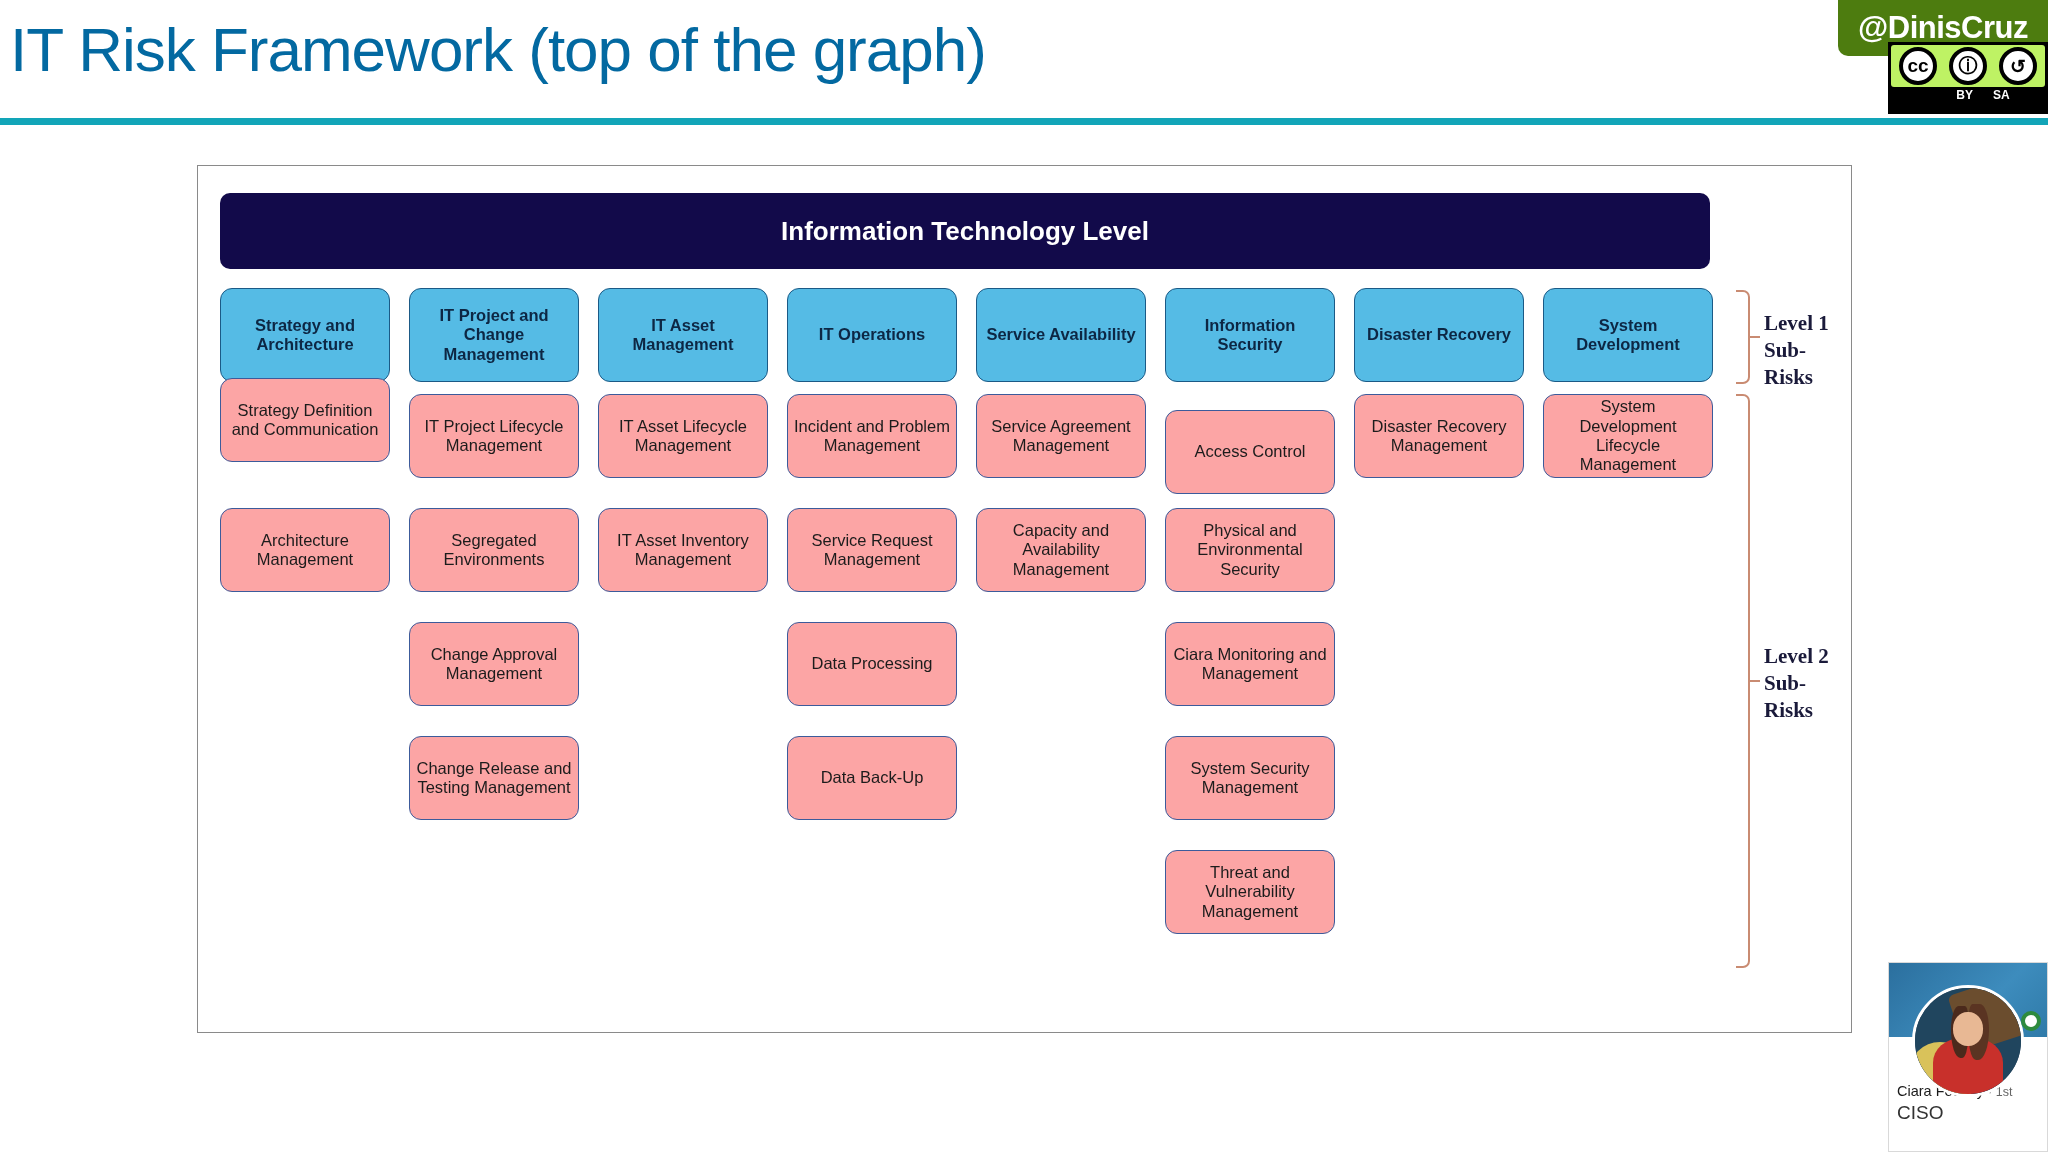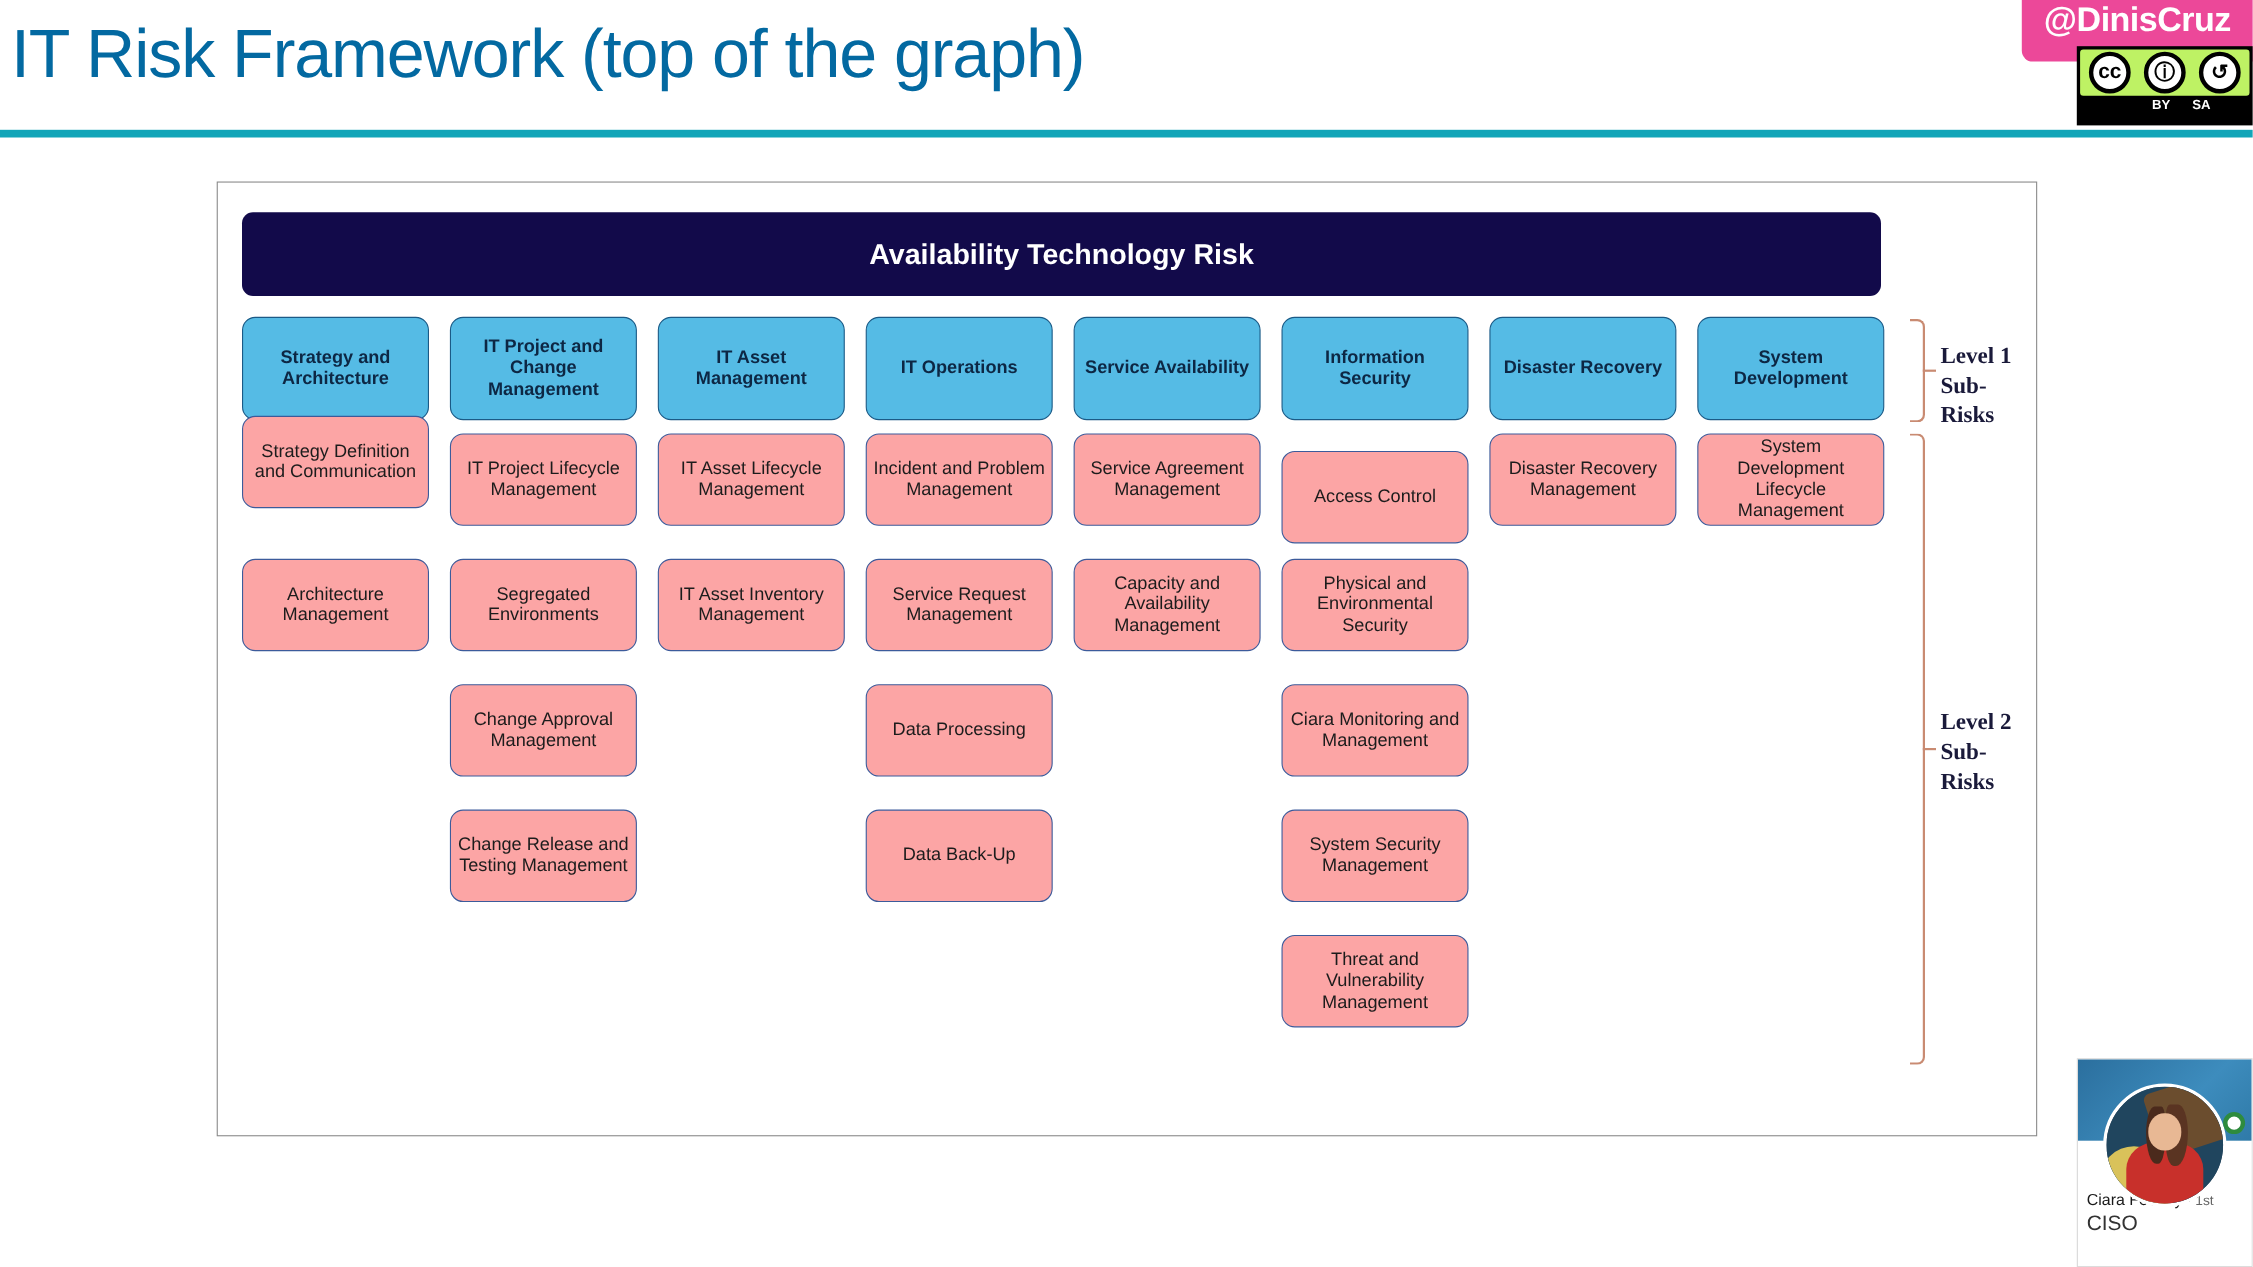--- a/index.html
+++ b/index.html
@@ -22,22 +22,22 @@
     font-family:"Liberation Sans", sans-serif;
   }
   .title-rule{
     position:absolute;left:0;top:118px;width:2048px;height:7px;
     background:#12a5b8;
   }
 
   
   .watermark{
     position:absolute;right:0;top:0;width:210px;height:56px;
-    background:#ec4899;
-    display:flex;justify-content:center;
+    background:#4d7c0f;
+    display:flex;align-items:center;justify-content:center;
     border-bottom-left-radius:10px;
   }
   .watermark-text{
     color:#ffffff;font-size:31px;font-weight:bold;
     font-family:"Liberation Sans", sans-serif;
     letter-spacing:-0.5px;
   }
   .cc-badge{
     position:absolute;right:0;top:42px;
     width:160px;height:72px;
@@ -217,21 +217,21 @@
   </div>
   <div class="cc-labels">
     <span class="cc-lab">BY</span>
     <span class="cc-lab">SA</span>
   </div>
 </div>
 
 <div class="diagram">
 
   <div class="root-banner">
-    <span class="root-banner-label">Availability Technology Risk</span>
+    <span class="root-banner-label">Information Technology Level</span>
   </div>
 
   <div class="grid" id="grid">
       <div class="col" style="left: 0px;">
         <div class="node lvl1" style="top: 0px;">Strategy and Architecture</div>
         <div class="node lvl2" style="top: 90px;">Strategy Definition and Communication</div>
         <div class="node lvl2" style="top: 220px;">Architecture Management</div>
       </div>
       <div class="col" style="left: 189px;">
         <div class="node lvl1" style="top: 0px;">IT Project and Change Management</div>

